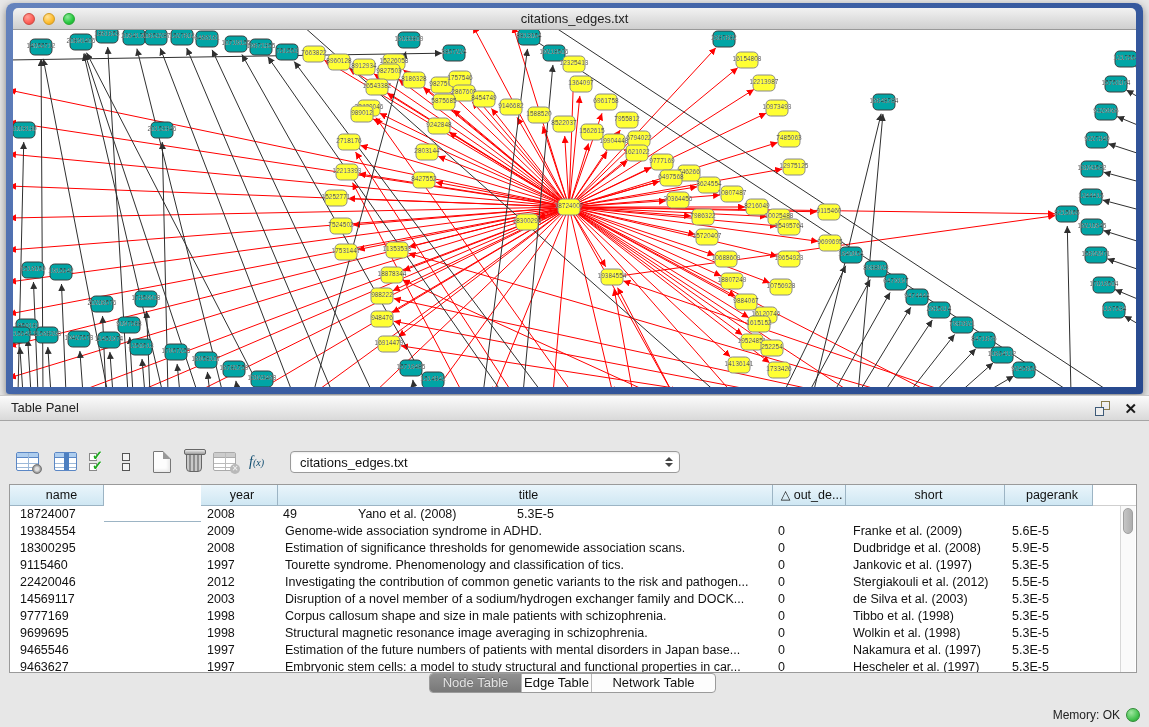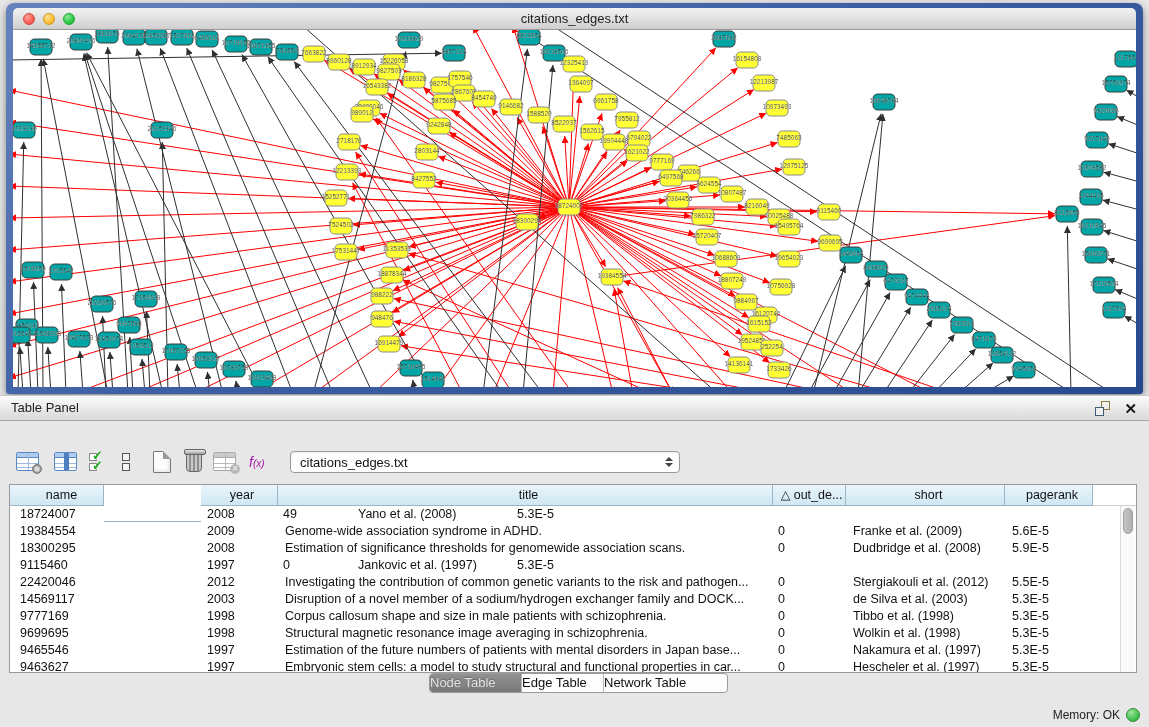--- a/index.html
+++ b/index.html
@@ -60,21 +60,21 @@
   .rowsq span { width:8px; height:8px; border:1px solid #555; background:#f4f4f4; display:block; }
   .doc { position:relative; width:18px; height:22px; background:#fdfdfd; border:1px solid #777; border-radius:1px;
     box-shadow:inset -2px -2px 3px rgba(0,0,0,.08); }
   .doc:before { content:""; position:absolute; right:-1px; top:-1px; border:4px solid;
     border-color:#e7e7e7 #e7e7e7 #999 #999; }
   .trash { position:relative; width:16px; height:20px;
     background:repeating-linear-gradient(90deg,#c9c9c9 0 2px,#8f8f8f 2px 4px);
     border:1px solid #666; border-radius:2px 2px 4px 4px; }
   .trash:before { content:""; position:absolute; left:-3px; top:-4px; width:20px; height:4px;
     background:linear-gradient(#ececec,#9b9b9b); border:1px solid #666; border-radius:2px; }
-  .fx { font-family:Liberation Sans, sans-serif; font-style:italic; font-size:14px; color:#a21caf; }
+  .fx { font-family:Liberation Serif, serif; font-style:italic; font-size:14px; color:#0c4a6e; }
   .fx small { font-size:10px; }
 
   .tbl-select { position:absolute; left:290px; top:451px; width:390px; height:22px; background:#fff;
     border:1px solid #9a9a9a; border-radius:4px; font-size:13px; color:#111;
     display:flex; align-items:center; padding:0 6px 0 9px; box-shadow:inset 0 1px 2px rgba(0,0,0,.08); }
   .tbl-select .val { flex:1; }
   .arrows { display:flex; flex-direction:column; gap:2px; align-items:center; }
   .arrows i { display:block; width:0; height:0; border-left:4px solid transparent; border-right:4px solid transparent; }
   .arrows .up { border-bottom:4px solid #444; }
   .arrows .dn { border-top:4px solid #444; }
@@ -94,23 +94,23 @@
   .c4 { width:73px; padding-left:5px; }  .c5 { width:159px; padding-left:7px; }
   .c6 { width:88px; padding-left:7px; }
   .vscroll { position:absolute; right:1px; top:21px; width:15px; bottom:0; background:#fafafa;
     border-left:1px solid #d8d8d8; }
   .vthumb { position:absolute; left:2px; top:2px; width:10px; height:26px; border-radius:6px;
     background:linear-gradient(90deg,#c6c6c6,#aeaeae); border:1px solid #9f9f9f; }
 
   
   .tabs { position:absolute; left:429px; top:673px; height:20px; display:flex;
     border:1px solid #9b9b9b; border-radius:4px; background:#fdfdfd; overflow:hidden; }
-  .tab { font-size:13px; line-height:18px; text-align:left; color:#111; border-right:1px solid #b9b9b9; }
+  .tab { font-size:13px; line-height:18px; text-align:center; color:#111; border-right:1px solid #b9b9b9; }
   .tab:last-child { border-right:none; }
-  .tab.t0 { width:92px; } .tab.t1 { width:82px; } .tab.t2 { width:123px; }
+  .tab.t0 { width:92px; } .tab.t1 { width:70px; } .tab.t2 { width:123px; }
   .tab.active { background:linear-gradient(#919191,#787878); color:#e3e3e3; text-shadow:0 -1px 1px rgba(0,0,0,.25); }
 
   
   .memory { position:absolute; right:9px; bottom:5px; display:flex; align-items:center; gap:6px;
     font-size:12px; color:#222; }
   .led { width:14px; height:14px; border-radius:50%; border:1px solid #2f8b35;
     background:radial-gradient(circle at 35% 30%,#9fe6a0,#3fbf4a 65%,#2f9c3a); }
 </style>
 </head>
 <body>
@@ -670,20 +670,21 @@
           <div class="td c2">2008</div>
           <div class="td c3">Estimation of significance thresholds for genomewide association scans.</div>
           <div class="td c4">0</div>
           <div class="td c5">Dudbridge et al. (2008)</div>
           <div class="td c6">5.9E-5</div>
         </div>
         <div class="tr">
           <div class="td c0">9115460</div>
           <div class="td c1">2</div>
           <div class="td c2">1997</div>
+          <div class="td c3">Tourette syndrome. Phenomenology and classification of tics.</div>
           <div class="td c4">0</div>
           <div class="td c5">Jankovic et al. (1997)</div>
           <div class="td c6">5.3E-5</div>
         </div>
         <div class="tr">
           <div class="td c0">22420046</div>
           <div class="td c1">2</div>
           <div class="td c2">2012</div>
           <div class="td c3">Investigating the contribution of common genetic variants to the risk and pathogen...</div>
           <div class="td c4">0</div>

